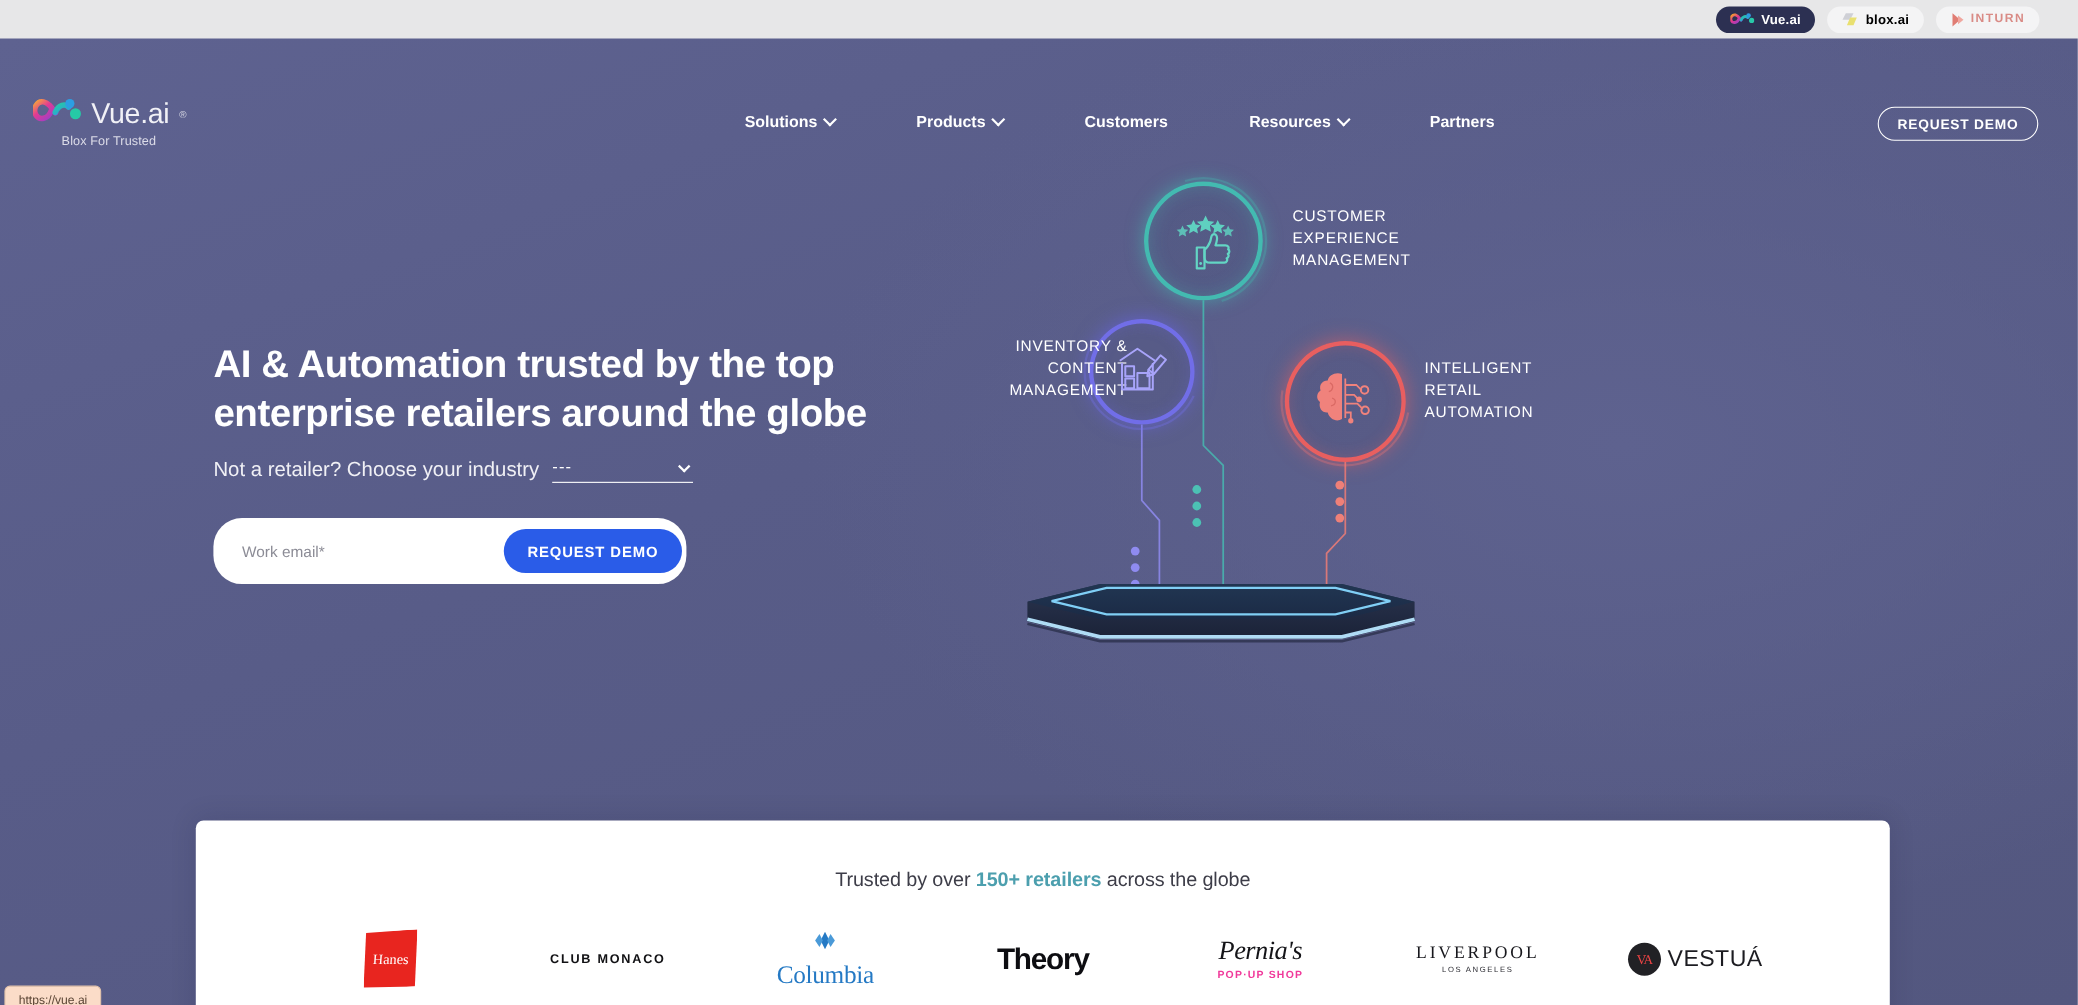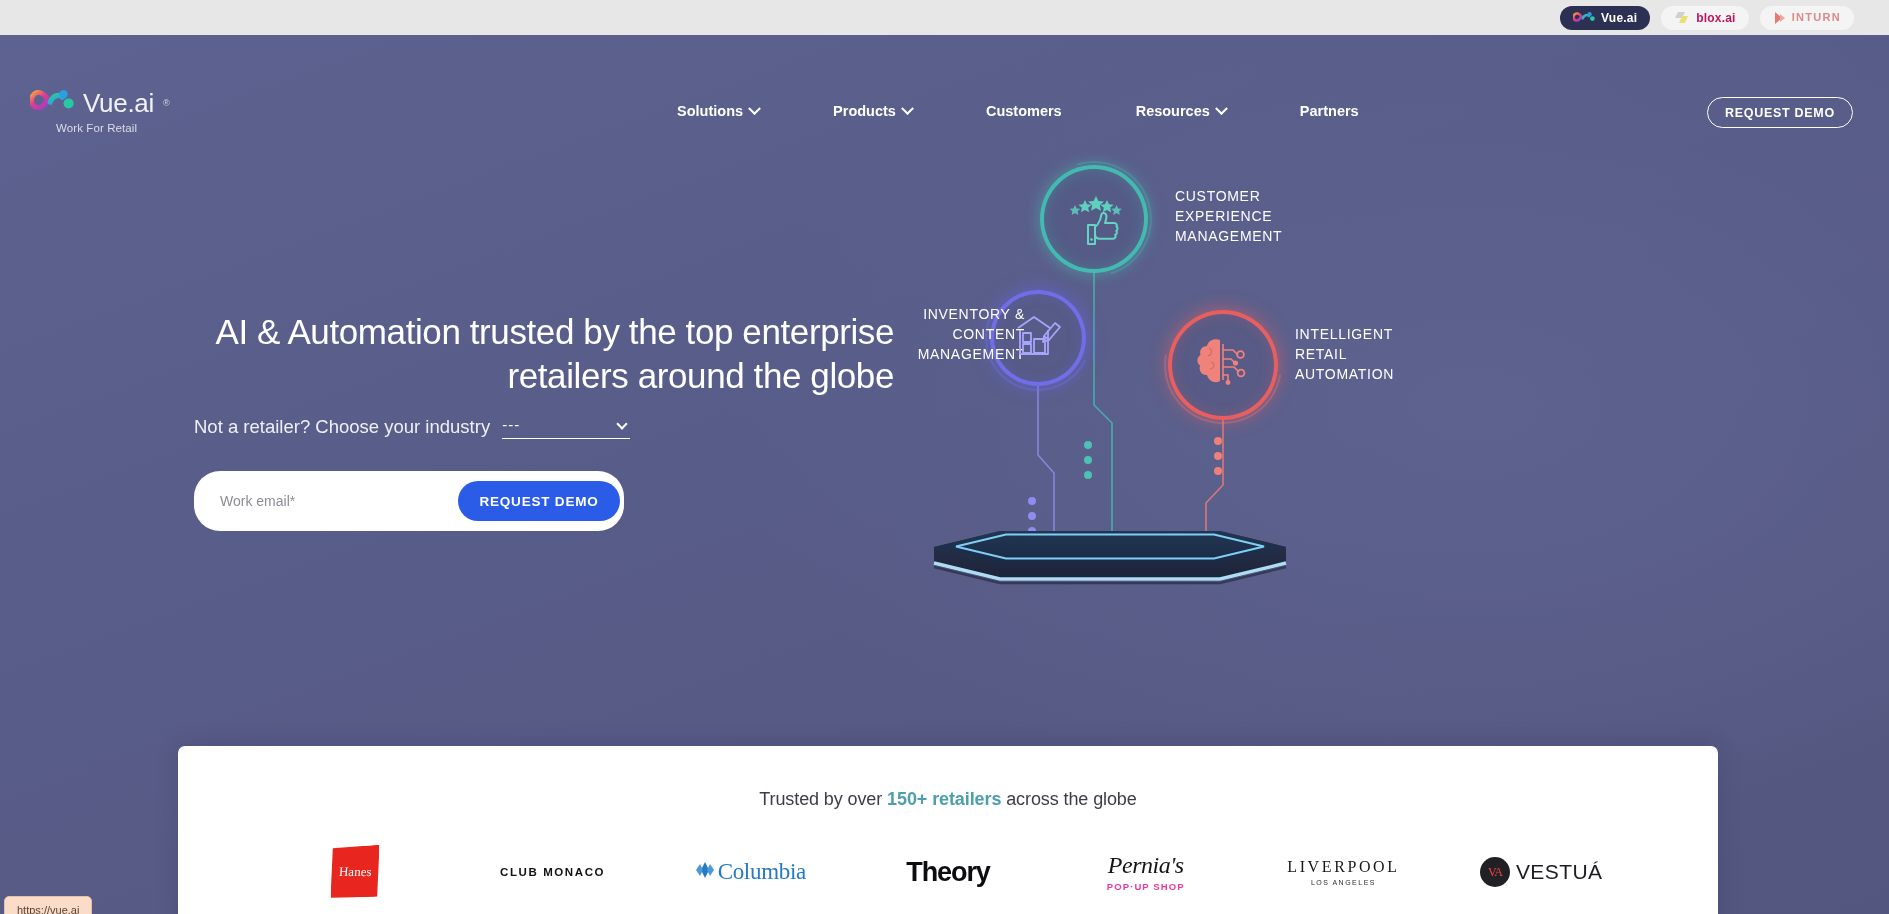--- a/index.html
+++ b/index.html
@@ -46,21 +46,21 @@
     letter-spacing: 0.2px;
     white-space: nowrap;
     cursor: pointer;
   }
   .brand-pill.active {
     background: #2c3052;
     color: #ffffff;
     font-weight: bold;
   }
   .brand-pill .bp-label { line-height: 1; }
-  .brand-pill.blox .bp-label { color: #be185d; font-weight: bold; }
+  .brand-pill.blox .bp-label { color: #000000; font-weight: bold; }
   .brand-pill.inturn .bp-label { color: #d98b86; font-weight: bold; letter-spacing: 1.3px; font-size: 11px; }
 
   .bp-mark { display: inline-flex; align-items: center; }
 
   
   .hero {
     position: absolute;
     top: 35px; left: 0;
     width: 1889px;
     height: 879px;
@@ -153,25 +153,24 @@
 
   
   .hero-copy {
     position: absolute;
     left: 194px;
     top: 275px;
     width: 700px;
   }
   .hero-title {
     font-size: 35px;
-    font-weight: normal;
+    font-weight: bold;
     color: #ffffff;
     line-height: 1.26;
     letter-spacing: -0.4px;
-    text-align: right;
   }
   .industry-row {
     display: flex;
     align-items: flex-end;
     gap: 12px;
     margin-top: 18px;
   }
   .industry-label {
     font-size: 18.5px;
     color: #f0f0f5;
@@ -390,20 +389,21 @@
   }
   .lg-clubmonaco {
     font-size: 11.5px;
     font-weight: bold;
     letter-spacing: 1.6px;
     color: #111114;
   }
   .lg-columbia {
     display: flex; align-items: center; gap: 3px;
     color: #2479c4;
+    flex-direction: column;
   }
   .lg-columbia .cname {
     font-family: "Liberation Serif", serif;
     font-size: 23px;
     letter-spacing: -0.3px;
   }
   .lg-theory {
     font-size: 27px;
     font-weight: bold;
     color: #0d0d11;
@@ -547,21 +547,21 @@
               </defs>
               <path d="M16.5 13.8 C13.8 21.6 5.6 22.8 2.6 17.4 C-0.4 12 3.6 4.4 9.6 5.6 C14.2 6.5 17.2 11 20.5 15.5" fill="none" stroke="url(#lg1)" stroke-width="5" stroke-linecap="round"></path>
               <path d="M20.2 15.2 C23.2 8 29.4 6.8 32.4 10.4" fill="none" stroke="url(#lg2)" stroke-width="5" stroke-linecap="round"></path>
               <circle cx="33.5" cy="7.2" r="4.2" fill="#2c9ee3"></circle>
               <circle cx="38.6" cy="16.4" r="5" fill="#25c9a6"></circle>
             </svg>
           </span>
           <span class="logo-text">Vue.ai</span>
           <span class="logo-reg">®</span>
         </div>
-        <div class="logo-sub">Work For Retail</div>
+        <div class="logo-sub">Blox For Trusted</div>
       </div>
 
       <div class="nav-links">
         <div class="nav-item">
           <span>Solutions</span>
           <span class="chev"></span>
         </div>
         <div class="nav-item">
           <span>Products</span>
           <span class="chev"></span>

